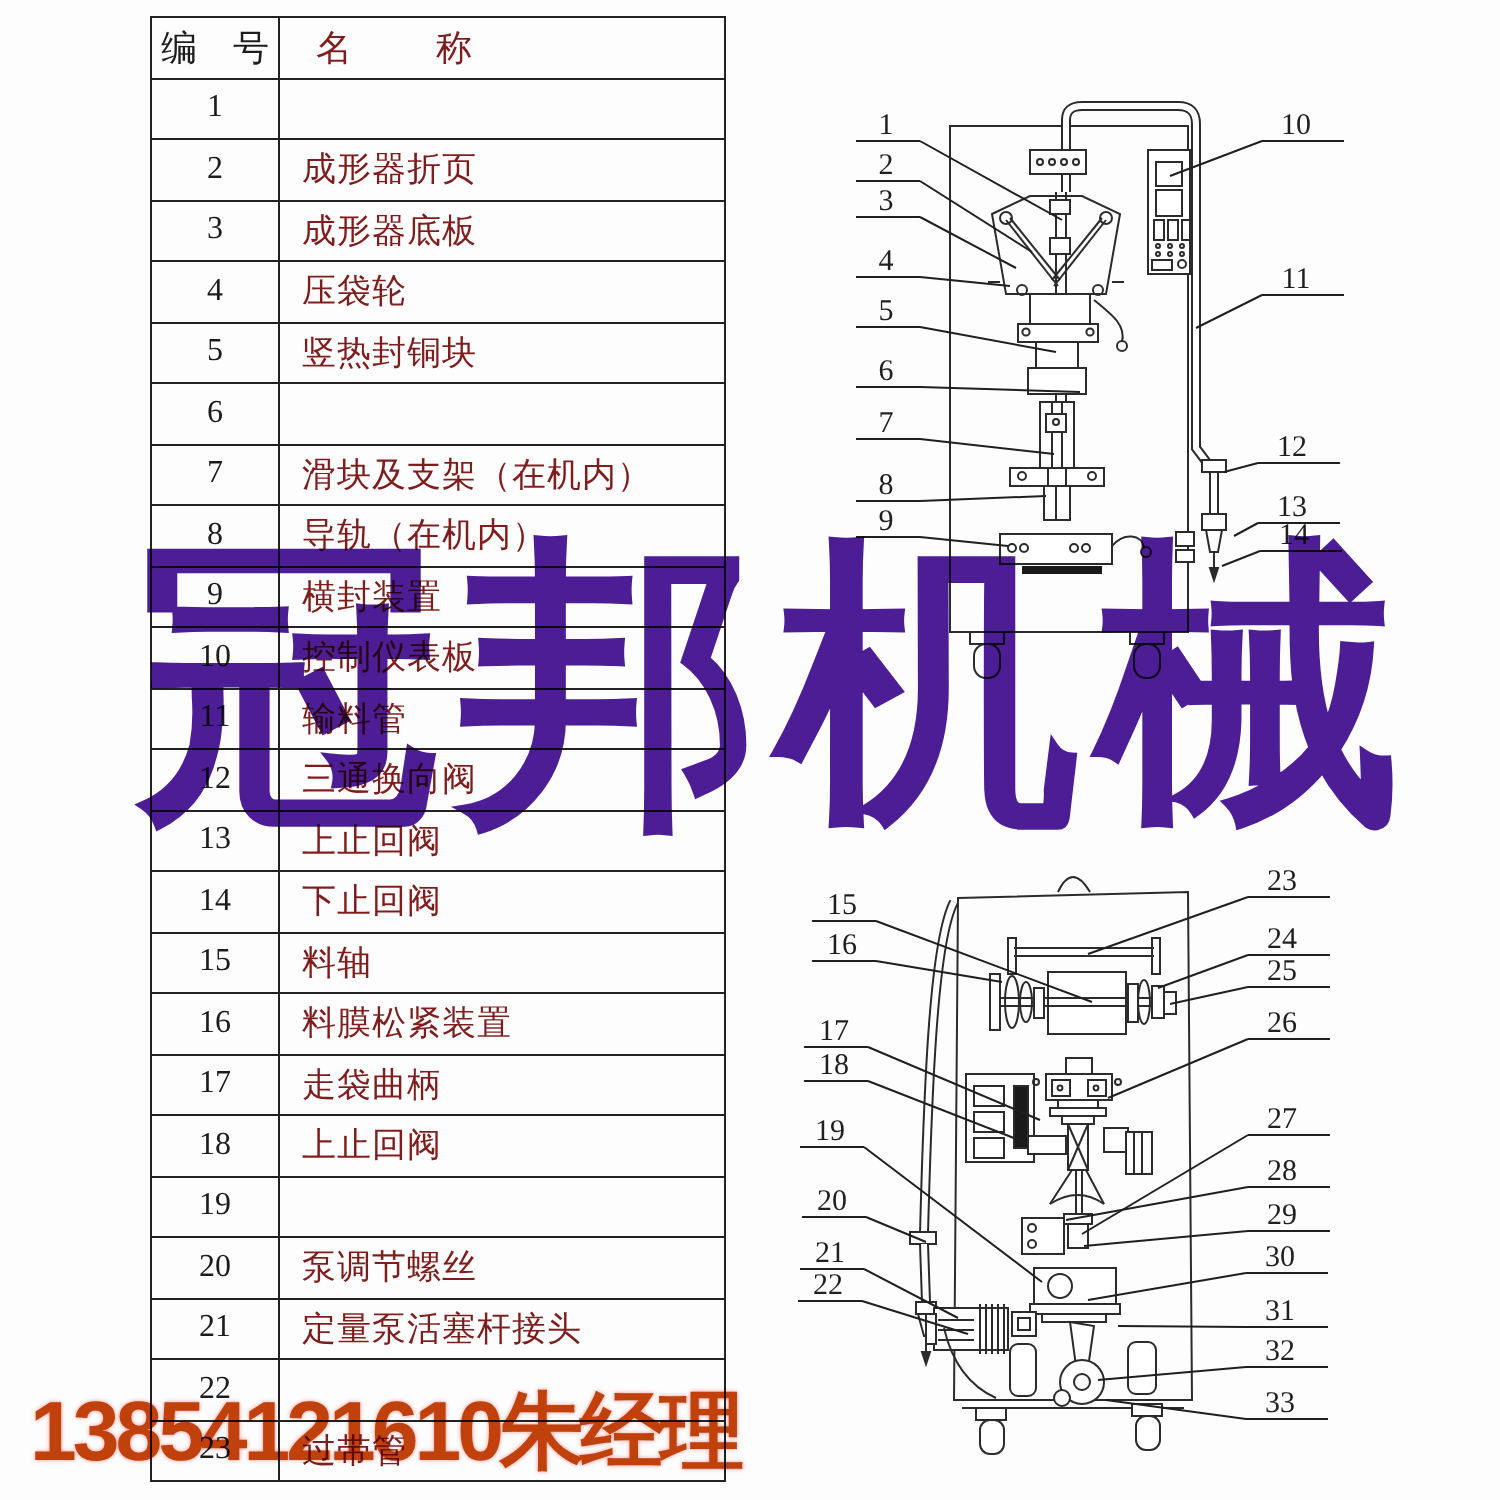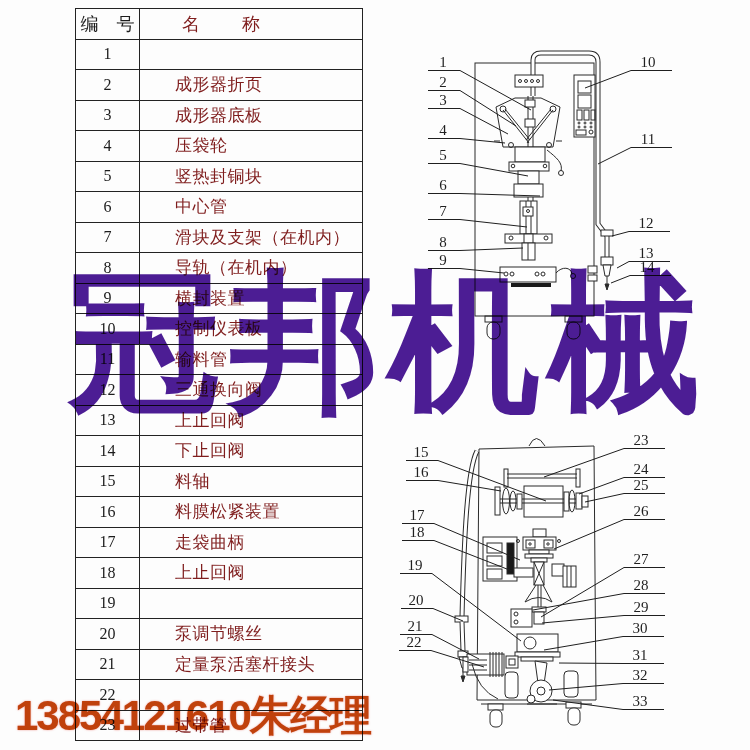--- a/index.html
+++ b/index.html
@@ -6,21 +6,21 @@
   body{
     width:750px;height:750px;position:relative;background:#fdfdfd;
     overflow:hidden;font-family:"Liberation Serif","DejaVu Serif",serif;
   }
   
   .parts-table{
     position:absolute;left:75px;top:8px;width:288px;height:733px;
     border:1px solid #222;box-sizing:border-box;z-index:2;
     display:flex;flex-direction:column;background:transparent;
   }
-  .ptrow{flex:1 1 0;display:flex;border-bottom:1px solid #222;box-sizing:border-box;gap:24px;}
+  .ptrow{flex:1 1 0;display:flex;border-bottom:1px solid #222;box-sizing:border-box;}
   .ptrow:last-child{border-bottom:none;}
   .pt-id{
     width:64px;flex:0 0 64px;border-right:1px solid #222;box-sizing:border-box;
     display:flex;align-items:center;justify-content:center;
     font-size:16px;color:#1c1c1c;white-space:pre;
   }
   .pt-name{
     flex:1;display:flex;align-items:center;padding-left:11px;
     font-size:17px;color:#7f1d1d;white-space:pre;letter-spacing:.5px;
   }
@@ -360,21 +360,20 @@
         <div class="pt-id">3</div>
         <div class="pt-name">成形器底板</div>
       </div><div class="ptrow">
         <div class="pt-id">4</div>
         <div class="pt-name">压袋轮</div>
       </div><div class="ptrow">
         <div class="pt-id">5</div>
         <div class="pt-name">竖热封铜块</div>
       </div><div class="ptrow">
         <div class="pt-id">6</div>
-        <div class="pt-name">中心管</div>
       </div><div class="ptrow">
         <div class="pt-id">7</div>
         <div class="pt-name">滑块及支架（在机内）</div>
       </div><div class="ptrow">
         <div class="pt-id">8</div>
         <div class="pt-name">导轨（在机内）</div>
       </div><div class="ptrow">
         <div class="pt-id">9</div>
         <div class="pt-name">横封装置</div>
       </div><div class="ptrow">

